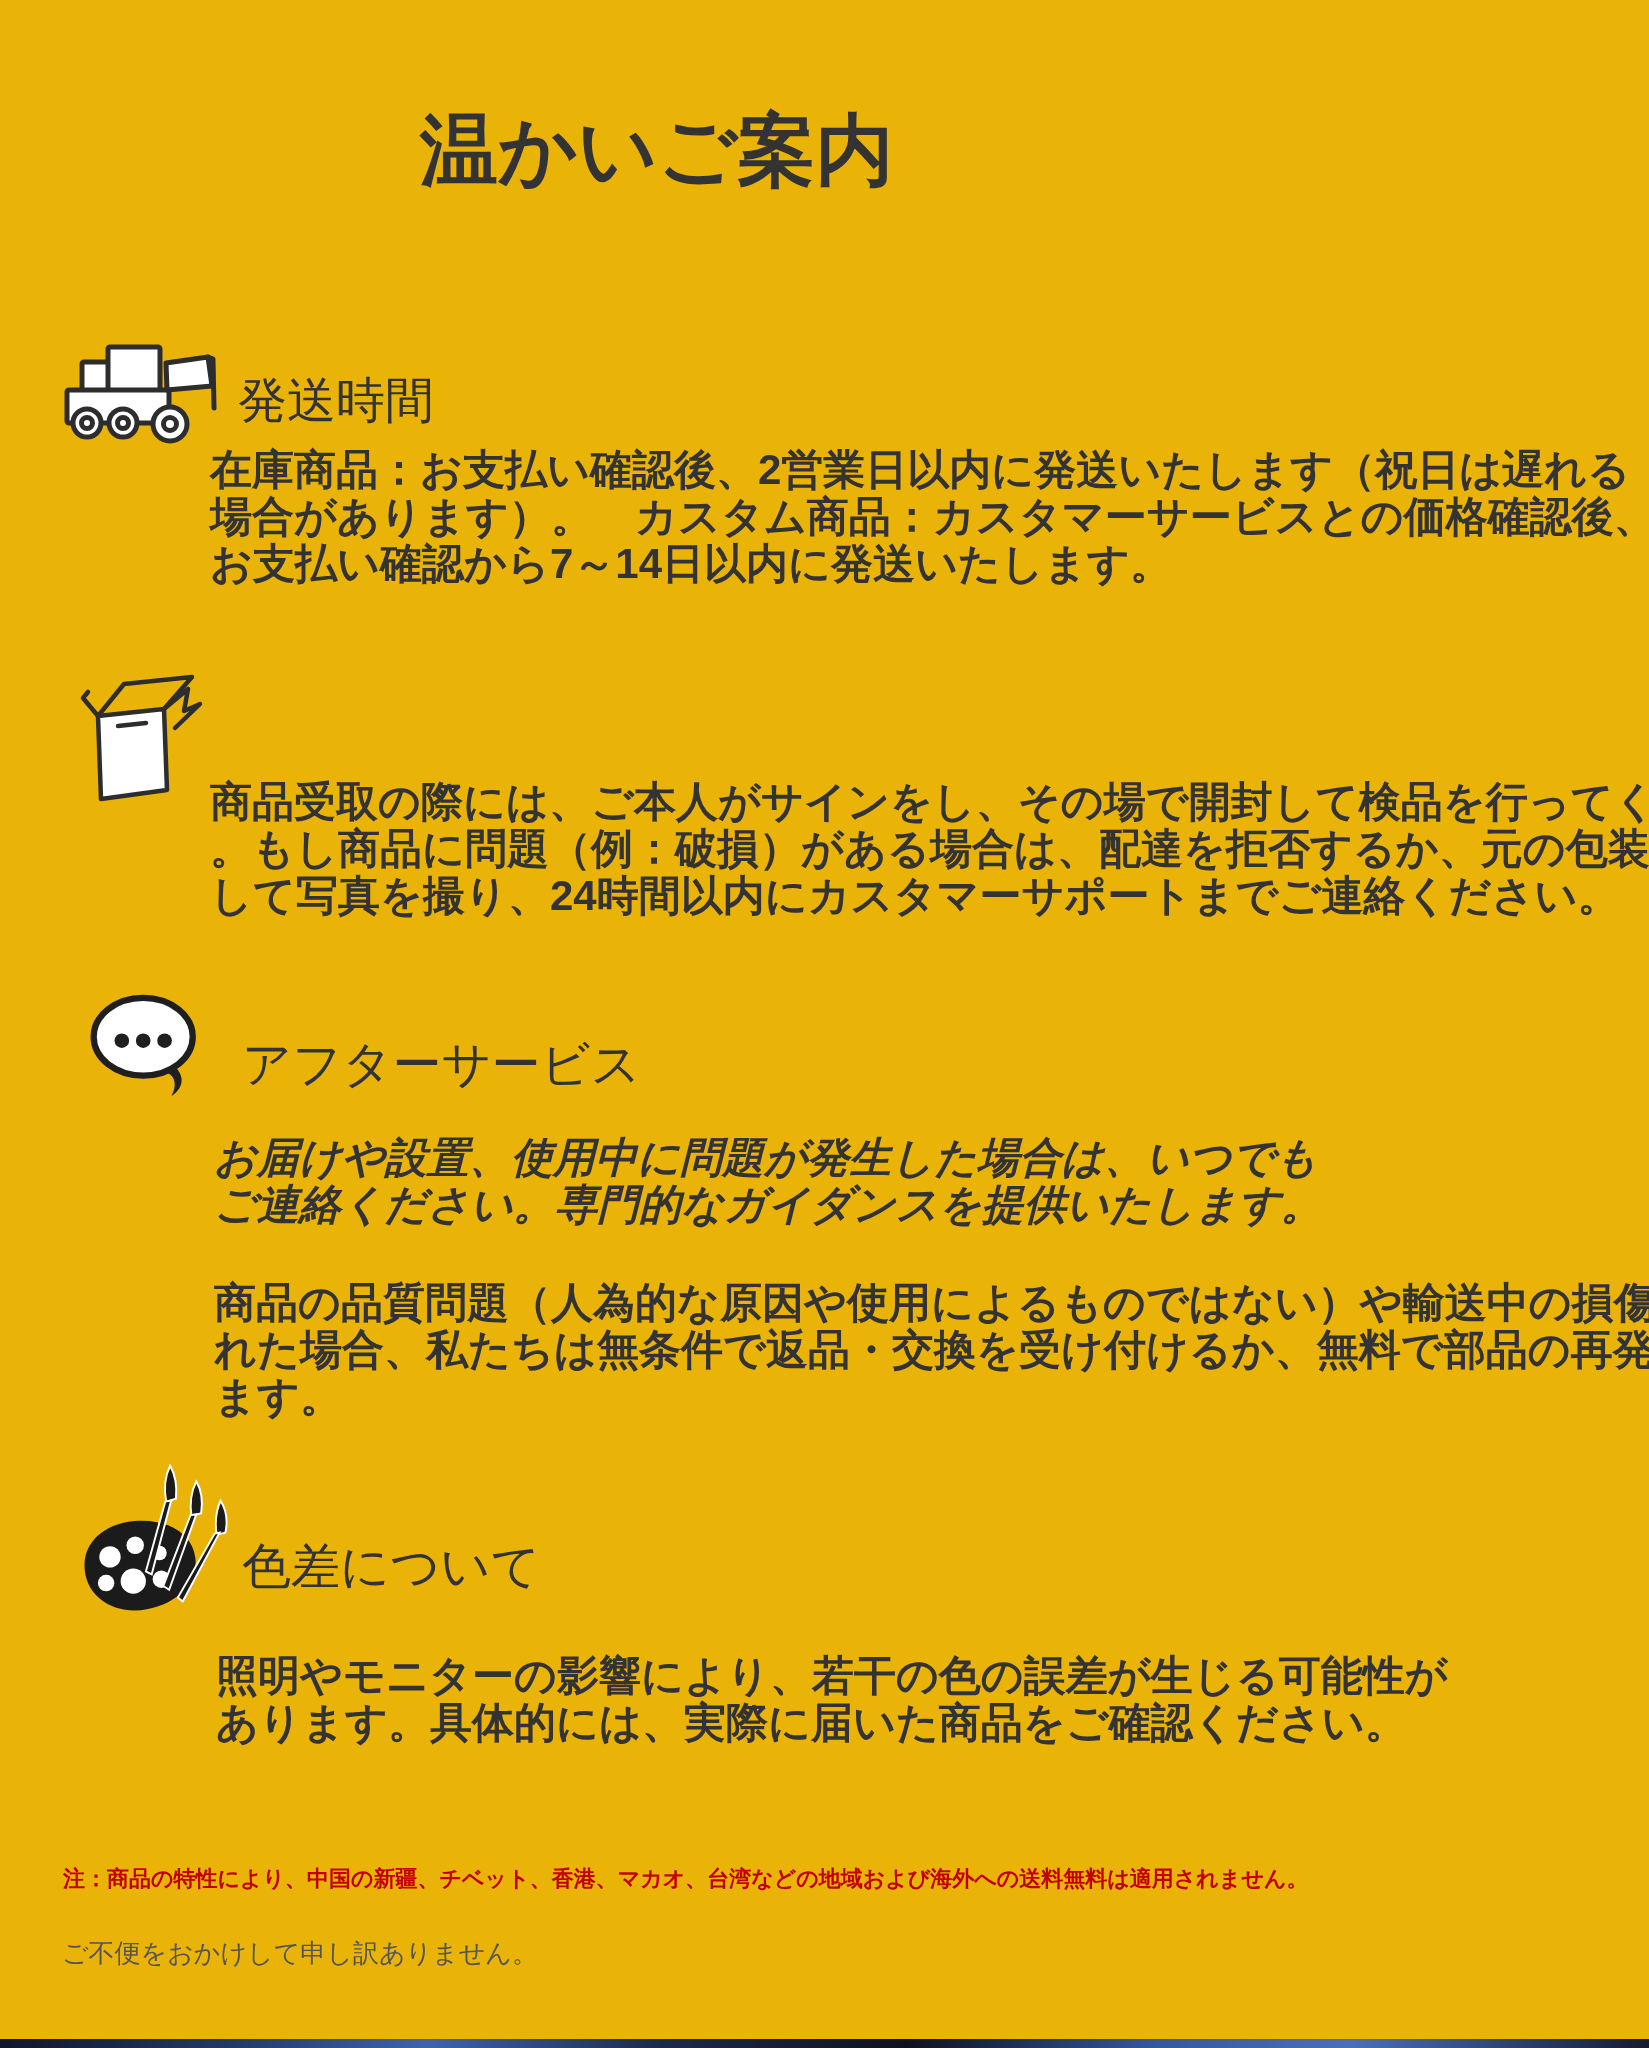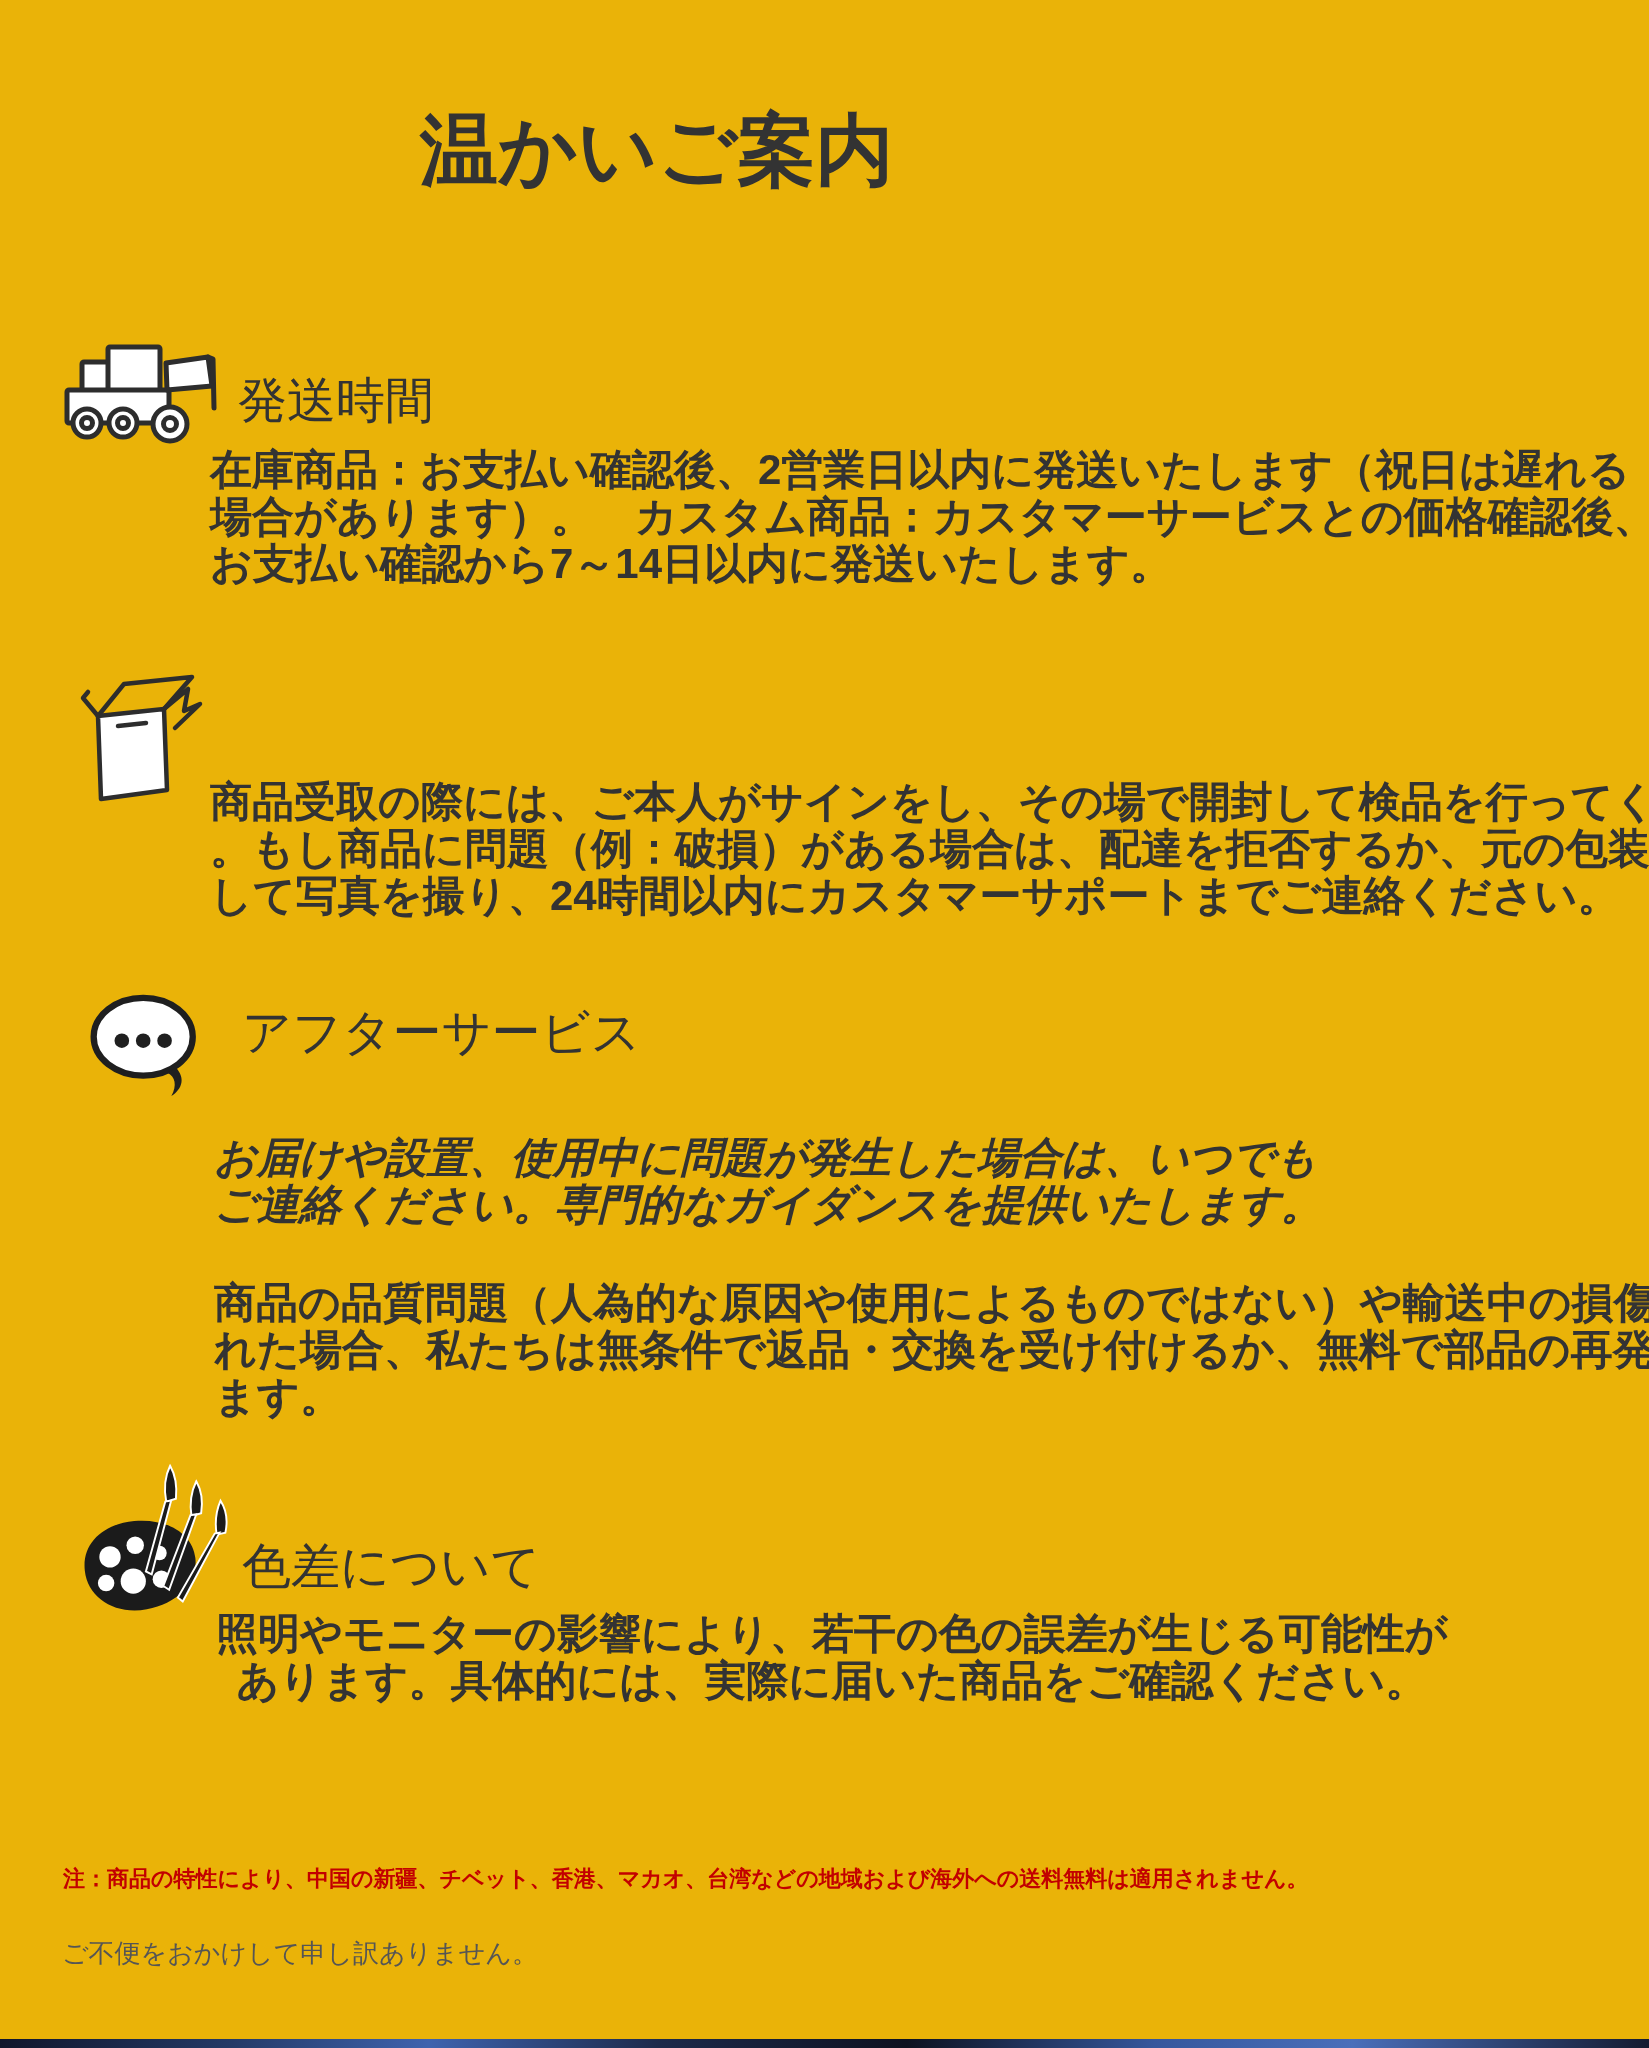--- a/index.html
+++ b/index.html
@@ -5,30 +5,30 @@
   html,body{margin:0;padding:0;}
   body{font-family:"Liberation Sans","DejaVu Sans",sans-serif;background:#ffffff;}
   .canvas{position:relative;width:1649px;height:2048px;overflow:hidden;background:#eab308;}
 
   .title{position:absolute;left:420px;top:108px;margin:0;font-size:78px;line-height:1.1;
          font-weight:700;color:#333333;white-space:pre;}
 
   .heading{position:absolute;margin:0;font-size:49px;line-height:1;font-weight:400;color:#333333;white-space:pre;}
   #h1{left:238px;top:376px;}
   #h2{left:238px;top:730px;}
-  #h3{left:242px;top:1008px;}
+  #h3{left:242px;top:1040px;}
   #h4{left:242px;top:1542px;}
 
   .body{position:absolute;margin:0;font-size:42px;line-height:47px;font-weight:700;
         color:#333333;white-space:pre;}
   #p1{left:210px;top:446px;}
   #p2{left:210px;top:778px;}
   #p3a{left:214px;top:1134px;font-style:italic;}
   #p3b{left:214px;top:1279px;}
-  #p4{left:216px;top:1610px;text-align:center;}
+  #p4{left:216px;top:1652px;}
 
   .icon{position:absolute;line-height:0;}
   #icon1{left:60px;top:330px;}
   #icon2{left:74px;top:662px;}
   #icon3{left:82px;top:988px;}
   #icon4{left:78px;top:1456px;}
 
   .footnote{position:absolute;left:63px;top:1864px;margin:0;font-size:22px;font-weight:700;
             color:#c20000;white-space:pre;}
   .apology{position:absolute;left:62px;top:1936px;margin:0;font-size:26px;font-weight:400;

